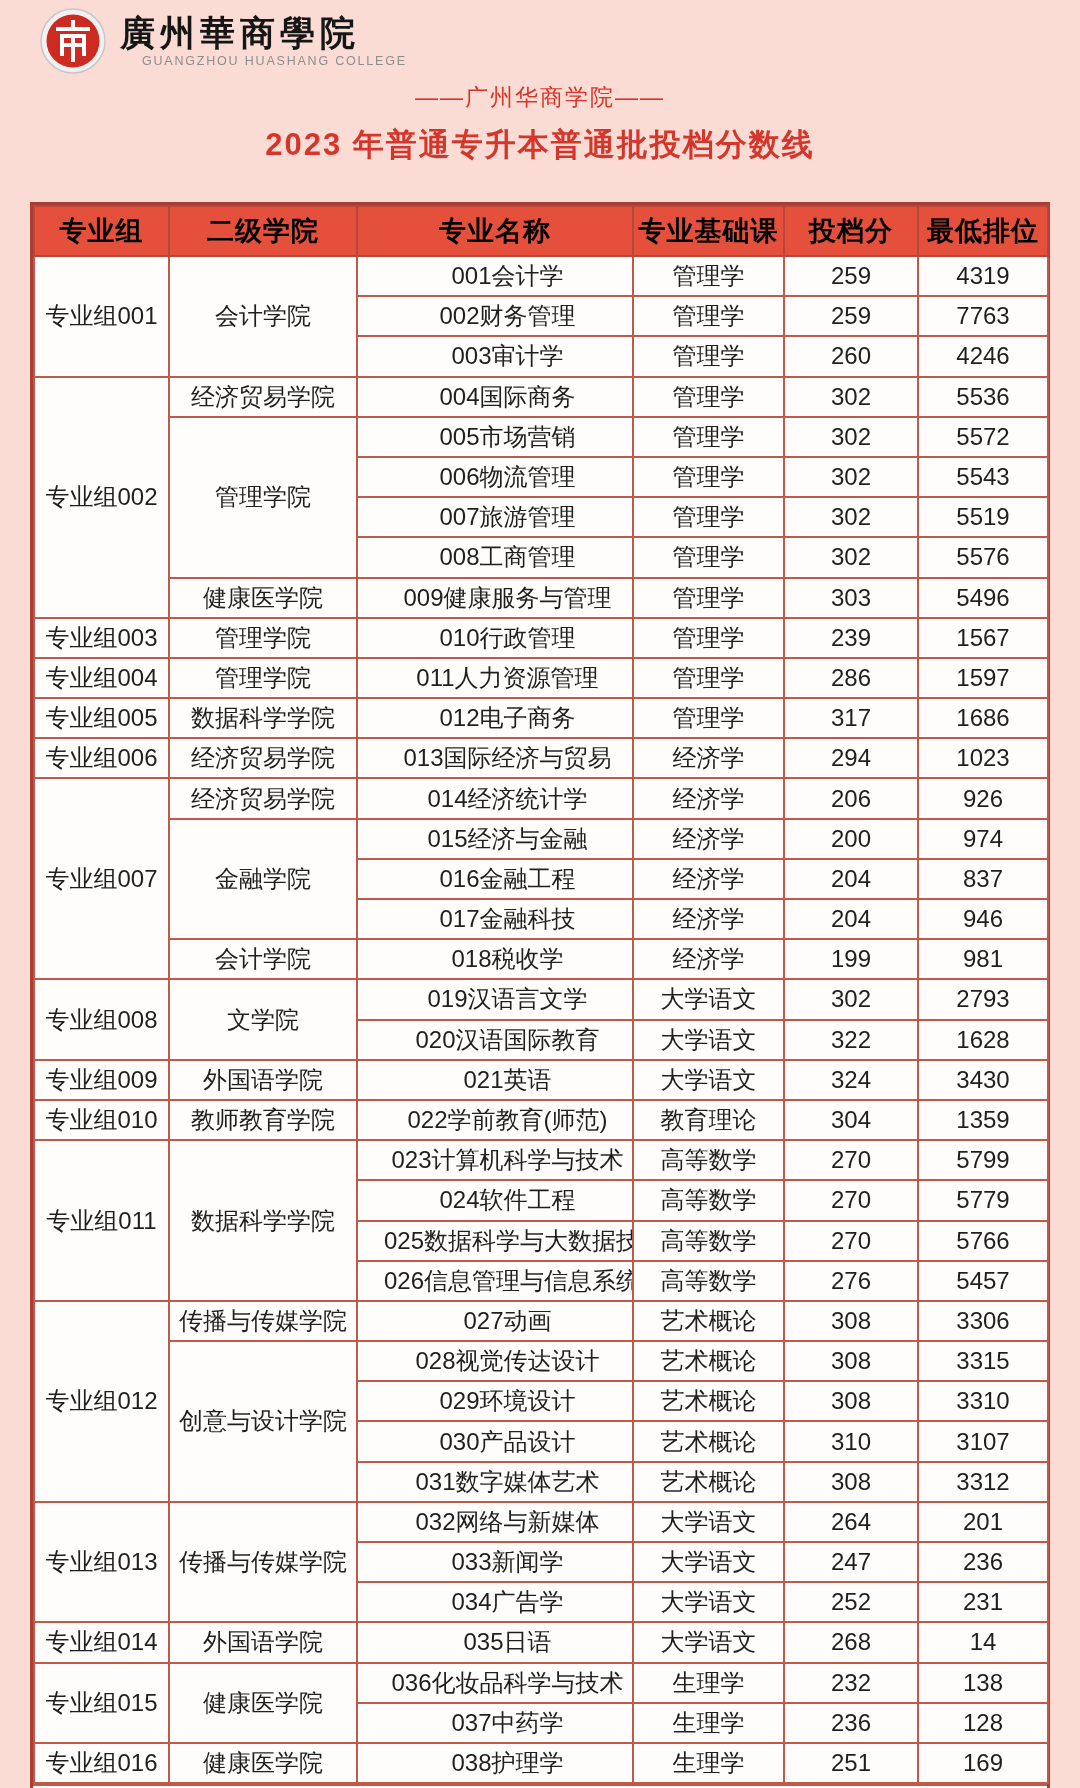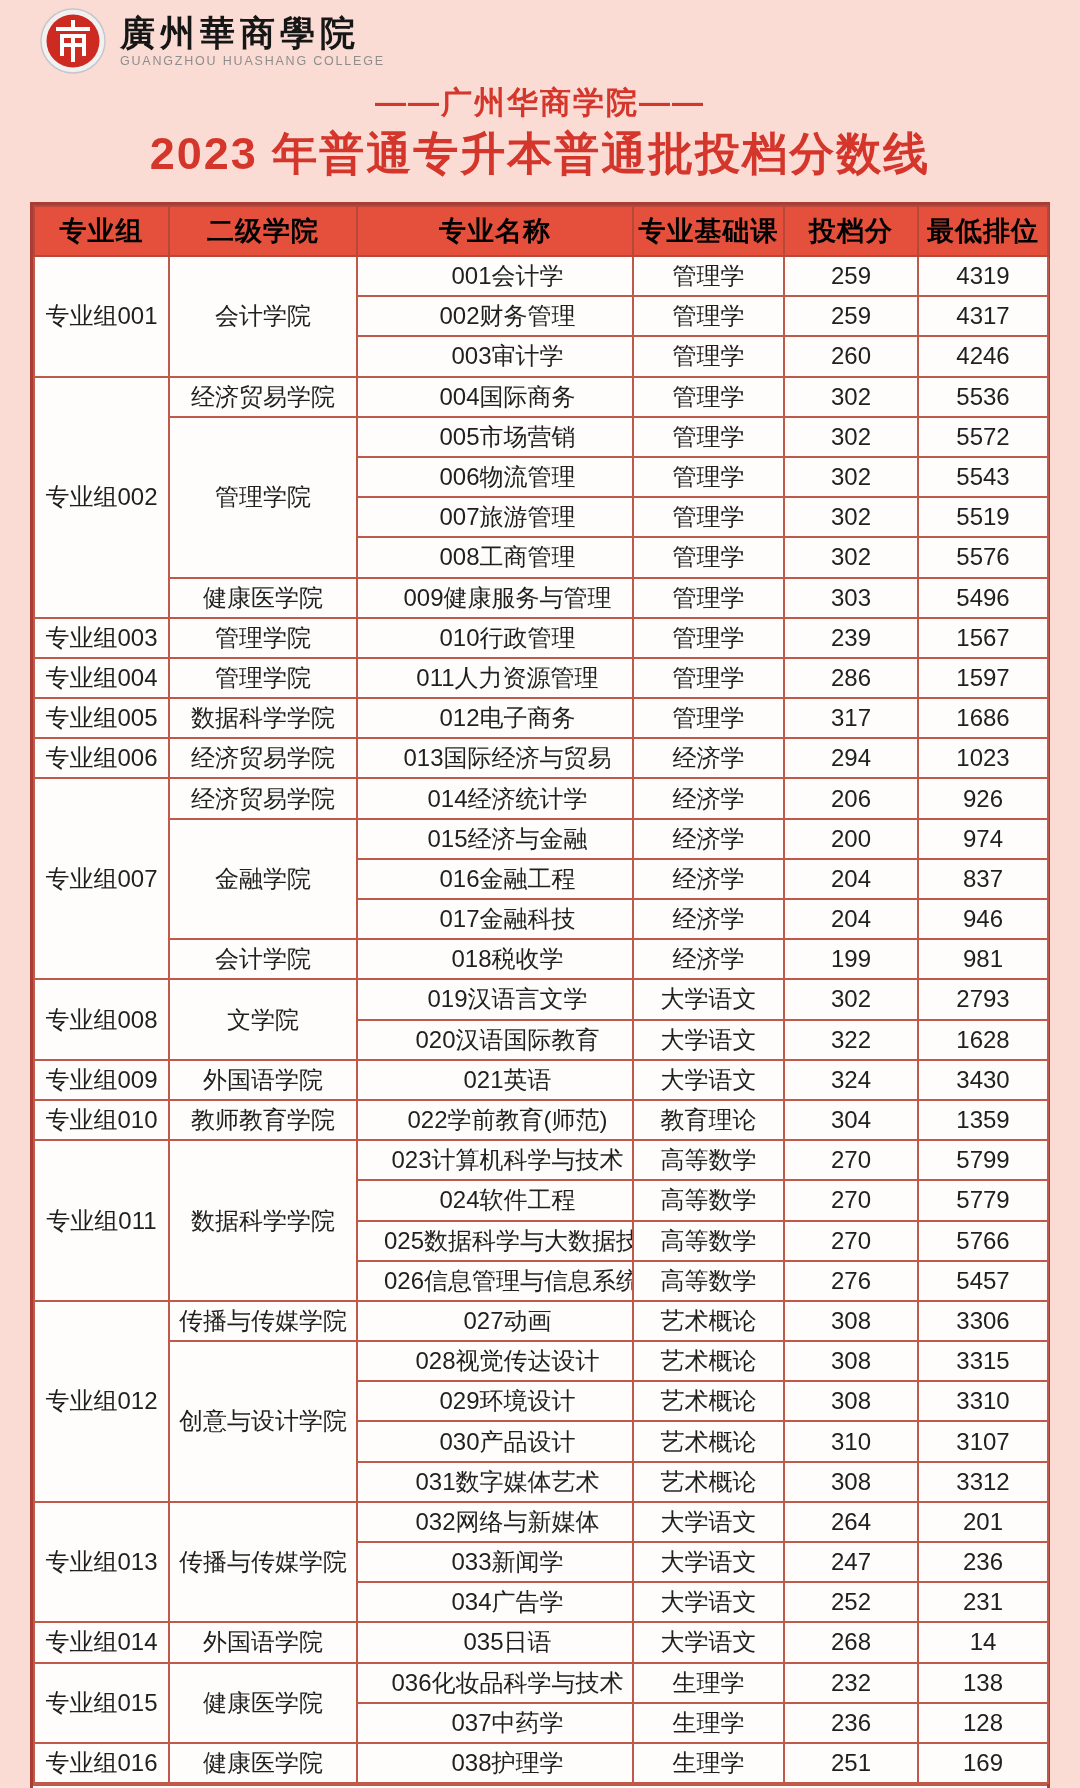--- a/index.html
+++ b/index.html
@@ -12,30 +12,30 @@
   .page{position:relative;width:1080px;height:1788px;overflow:hidden;border-radius:18px;}
 
   
   .brand{position:absolute;left:40px;top:8px;display:flex;align-items:center;gap:14px;}
   .emblem{width:66px;height:66px;flex:0 0 auto;}
   .logo-text{display:flex;flex-direction:column;}
   .logo-cn{
     font-family:"DejaVu Serif","Liberation Serif",serif;
     font-weight:bold;font-size:35px;line-height:38px;color:#161616;letter-spacing:5px;
   }
-  .logo-en{font-size:12.5px;color:#8f8d8c;letter-spacing:1.8px;margin-top:2px;}
+  .logo-en{font-size:12.5px;color:#8f8d8c;letter-spacing:1.8px;margin-top:2px;margin-left:22px;}
 
   
   .title-sub{
     position:absolute;top:82px;left:0;width:100%;text-align:center;
-    color:#d5362c;font-size:31px;font-weight:bold;letter-spacing:2px;
+    color:#d5362c;font-size:23px;font-weight:normal;letter-spacing:2px;
   }
   .title-main{
     position:absolute;top:124px;left:0;width:100%;text-align:center;margin:0;
-    color:#d5362c;font-size:45px;font-weight:bold;letter-spacing:2px;
+    color:#d5362c;font-size:31px;font-weight:bold;letter-spacing:2px;
   }
 
   
   .table-frame{
     position:absolute;left:30px;top:202px;width:1014px;
     border:3px solid #a93c33;background:#fffdfc;
   }
   table.score{border-collapse:collapse;width:100%;table-layout:fixed;}
   table.score th,table.score td{
     border:2px solid #bf5a4b;
@@ -118,21 +118,21 @@
             <td class="c-college" rowspan="3">会计学院</td>
             <td class="c-major">001会计学</td>
             <td class="c-course">管理学</td>
             <td class="c-score">259</td>
             <td class="c-rank">4319</td>
           </tr>
           <tr>
             <td class="c-major">002财务管理</td>
             <td class="c-course">管理学</td>
             <td class="c-score">259</td>
-            <td class="c-rank">4317</td>
+            <td class="c-rank">7763</td>
           </tr>
           <tr>
             <td class="c-major">003审计学</td>
             <td class="c-course">管理学</td>
             <td class="c-score">260</td>
             <td class="c-rank">4246</td>
           </tr>
           <tr>
             <td class="c-group" rowspan="6">专业组002</td>
             <td class="c-college">经济贸易学院</td>

